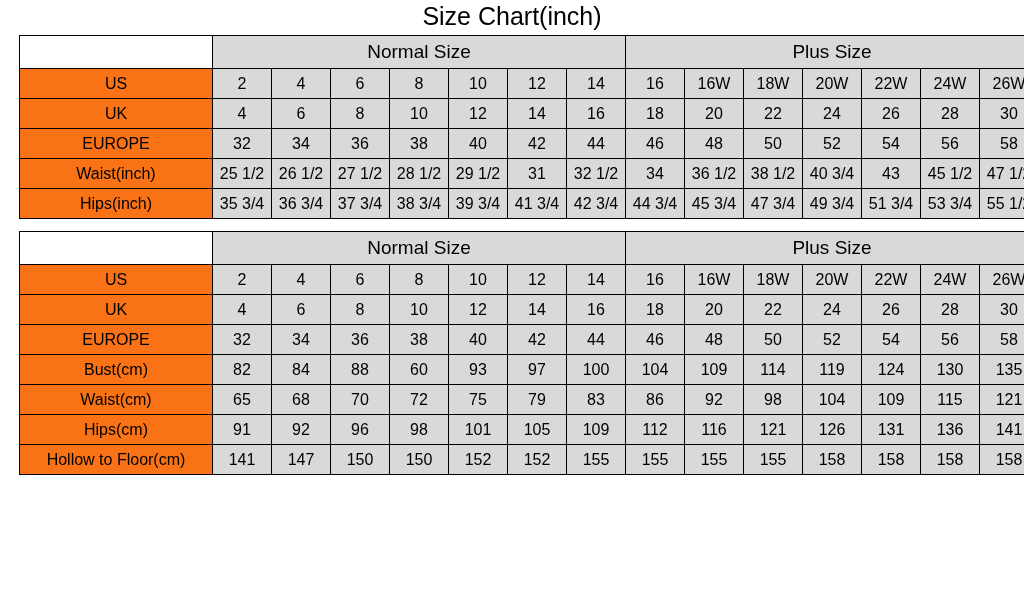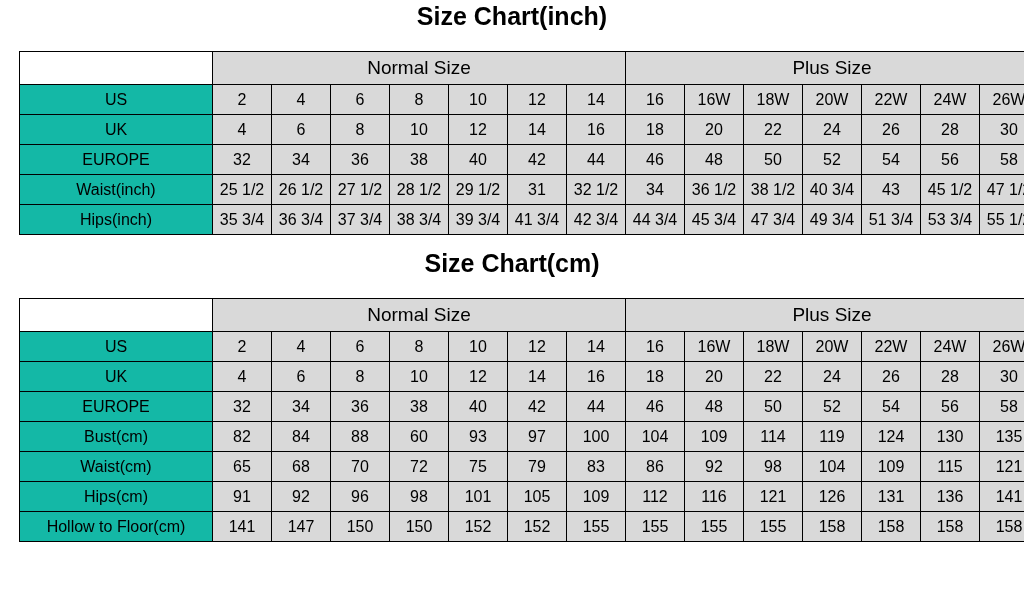--- a/index.html
+++ b/index.html
@@ -13,43 +13,43 @@
     font-family: "Liberation Sans", sans-serif;
     color: #000000;
     overflow: hidden;
   }
   .chart-block {
     width: 1024px;
   }
   .chart-title {
     text-align: center;
     font-size: 25px;
-    font-weight: bold;
+    font-weight: normal;
     letter-spacing: 0px;
-    padding: 2px 0 20px 0;
+    padding: 2px 0 4px 0;
     font-family: "Liberation Sans", sans-serif;
   }
   table.size-table {
     border-collapse: collapse;
     width: 1020px;
     margin: 0 19px;
     table-layout: fixed;
   }
   table.size-table td {
     border: 1px solid #000000;
     text-align: center;
     font-size: 16px;
     height: 29px;
     padding: 0 1px;
     background: #d9d9d9;
     white-space: nowrap;
     overflow: hidden;
   }
   table.size-table td.rowlabel {
-    background: #14b8a6;
+    background: #f97316;
     font-size: 16px;
     width: 190px;
   }
   table.size-table td.grouphead {
     font-size: 19px;
     height: 32px;
   }
   table.size-table td.blank {
     background: #ffffff;
   }
@@ -157,21 +157,20 @@
             <td>53 3/4</td>
             <td>55 1/2</td>
           </tr>
         </tbody>
     </table>
   </div>
 
   <div class="spacer"></div>
 
   <div class="chart-block">
-    <div class="chart-title">Size Chart(cm)</div>
     <table class="size-table">
       <tbody>
           <tr>
             <td class="rowlabel blank"></td>
             <td class="grouphead" colspan="7">Normal Size</td>
             <td class="grouphead" colspan="7">Plus Size</td>
           </tr>
           <tr>
             <td class="rowlabel">US</td>
             <td>2</td>

